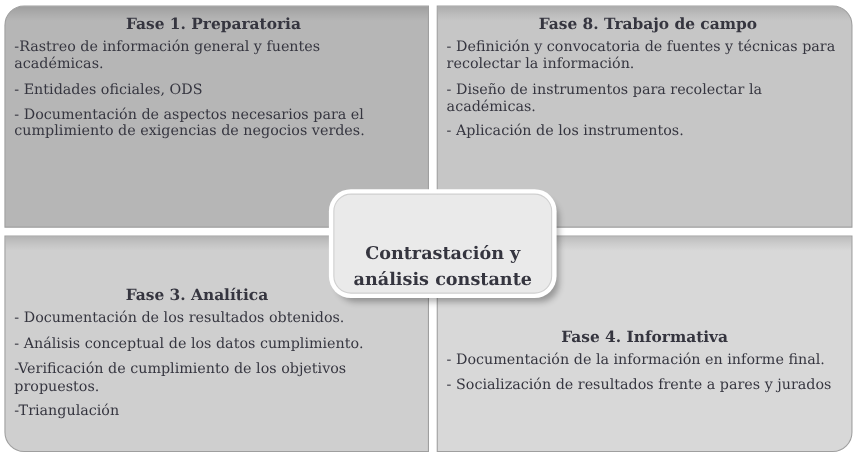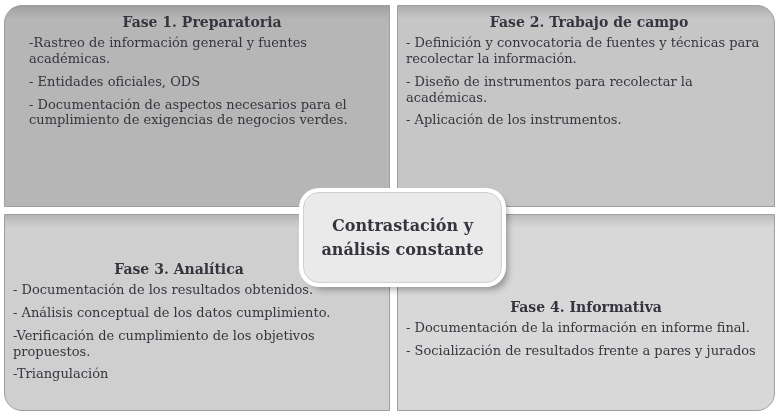--- a/index.html
+++ b/index.html
@@ -20,21 +20,21 @@
     border: 1px solid #9f9f9f;
   }
   .bevel {
     background-image: linear-gradient(to bottom,
       rgba(0,0,0,0.13) 0px, rgba(0,0,0,0.05) 7px, rgba(0,0,0,0) 13px);
   }
   .q1 {
     left: 4px; top: 5px; width: 386px; height: 202px;
     background-color: #b6b6b6;
     border-radius: 18px 0 0 0;
-    padding: 8px 14px 0 24px;
+    padding: 8px 14px 0 8px;
   }
   .q2 {
     left: 397px; top: 5px; width: 378px; height: 202px;
     background-color: #c6c6c6;
     border-radius: 0 18px 0 0;
     padding: 8px 2px 0 8px;
   }
   .q3 {
     left: 4px; top: 214px; width: 386px; height: 197px;
     background-color: #cfcfcf;
@@ -53,51 +53,51 @@
     font-weight: bold;
     text-align: center;
   }
   .item {
     margin: 0 0 7px 0;
     font-size: 13px;
     line-height: 1.22;
   }
   .center-box {
     position: absolute;
-    left: 303px; top: 192px;
+    left: 303px; top: 176px;
     width: 199px; height: 91px;
     box-sizing: border-box;
     background: #eaeaea;
     border: 1px solid #d0d0d0;
     border-radius: 16px;
     box-shadow: 0 0 0 4px #ffffff, 5px 6px 6px 1px rgba(0,0,0,0.30);
     display: flex;
     flex-direction: column;
-    justify-content: center;
+    justify-content: flex-end;
     align-items: center;
     font-size: 16px;
     font-weight: bold;
     line-height: 1.5;
     text-align: center;
   }
 </style>
 </head>
 <body>
 
 <div class="canvas">
 
   <div class="quad q1 bevel">
     <h3 class="qtitle">Fase 1. Preparatoria</h3>
     <p class="item">-Rastreo de información general y fuentes académicas.</p>
     <p class="item">- Entidades oficiales, ODS</p>
     <p class="item">- Documentación de aspectos necesarios para el cumplimiento de exigencias de negocios verdes.</p>
   </div>
 
   <div class="quad q2 bevel">
-    <h3 class="qtitle">Fase 2. Trabajo de campo</h3>
+    <h3 class="qtitle">Fase 8. Trabajo de campo</h3>
     <p class="item">- Definición y convocatoria de fuentes y técnicas para recolectar la información.</p>
     <p class="item">- Diseño de instrumentos para recolectar la académicas.</p>
     <p class="item">- Aplicación de los instrumentos.</p>
   </div>
 
   <div class="quad q3 bevel">
     <h3 class="qtitle">Fase 3. Analítica</h3>
     <p class="item">- Documentación de los resultados obtenidos.</p>
     <p class="item">- Análisis conceptual de los datos cumplimiento.</p>
     <p class="item">-Verificación de cumplimiento de los objetivos propuestos.</p>

